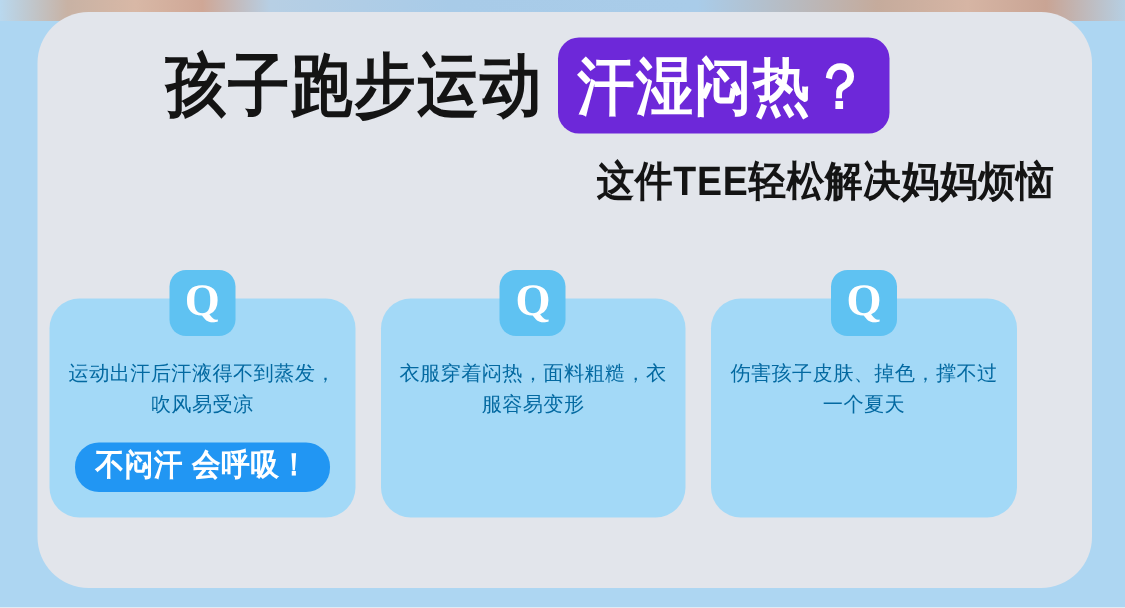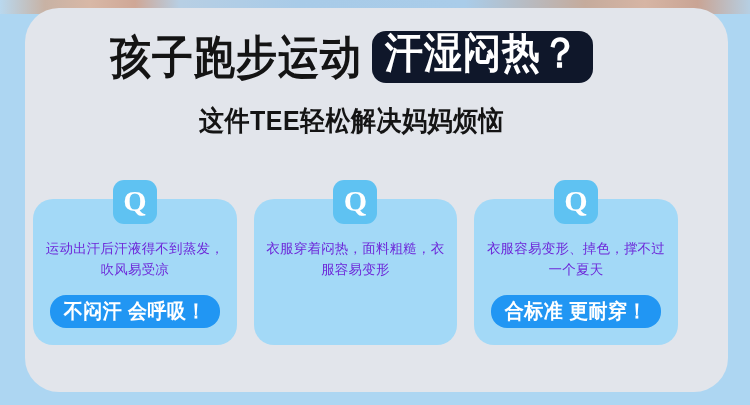--- a/index.html
+++ b/index.html
@@ -48,21 +48,21 @@
     height: 384px;
     background: #E2E5EB;
     border-radius: 34px;
   }
 
   
   .header {
     position: absolute;
     left: 0; top: 26px;
     width: 703px;
-    text-align: center;
+    text-align: right;
   }
 
   .title-row {
     display: flex;
     align-items: center;
     justify-content: center;
     gap: 10px;
     height: 62px;
   }
 
@@ -70,23 +70,23 @@
     font-size: 41px;
     font-weight: 900;
     color: #141414;
     letter-spacing: 1px;
     line-height: 1;
     white-space: nowrap;
     transform: scaleY(1.12);
   }
 
   .title-badge {
-    background: #0f172a;
+    background: #6d28d9;
     border-radius: 14px;
-    padding: 3px 13px 11px 13px;
+    padding: 15px 13px 11px 13px;
     display: inline-block;
   }
 
   .title-badge-text {
     font-size: 38px;
     font-weight: 900;
     color: #FFFFFF;
     letter-spacing: 1px;
     line-height: 1;
     white-space: nowrap;
@@ -145,21 +145,21 @@
     font-size: 30px;
     font-weight: 700;
     color: #FFFFFF;
     line-height: 1;
     padding-bottom: 3px;
   }
 
   .card-text {
     font-size: 13.5px;
     line-height: 1.55;
-    color: #6d28d9;
+    color: #0369a1;
     text-align: center;
     padding: 0 12px;
     font-weight: 400;
     letter-spacing: 0.2px;
     flex: 0 0 auto;
     min-height: 46px;
   }
 
   .cta {
     margin-top: 10px;
@@ -215,20 +215,17 @@
       <div class="q-badge">
         <span class="q-badge-text">Q</span>
       </div>
       <div class="card-text">衣服穿着闷热，面料粗糙，衣服容易变形</div>
     </div>
 
     <div class="card">
       <div class="q-badge">
         <span class="q-badge-text">Q</span>
       </div>
-      <div class="card-text">衣服容易变形、掉色，撑不过一个夏天</div>
-      <div class="cta">
-        <span class="cta-text">合标准 更耐穿！</span>
-      </div>
+      <div class="card-text">伤害孩子皮肤、掉色，撑不过一个夏天</div>
     </div>
 
   </div>
 </div>
 
 </body></html>

